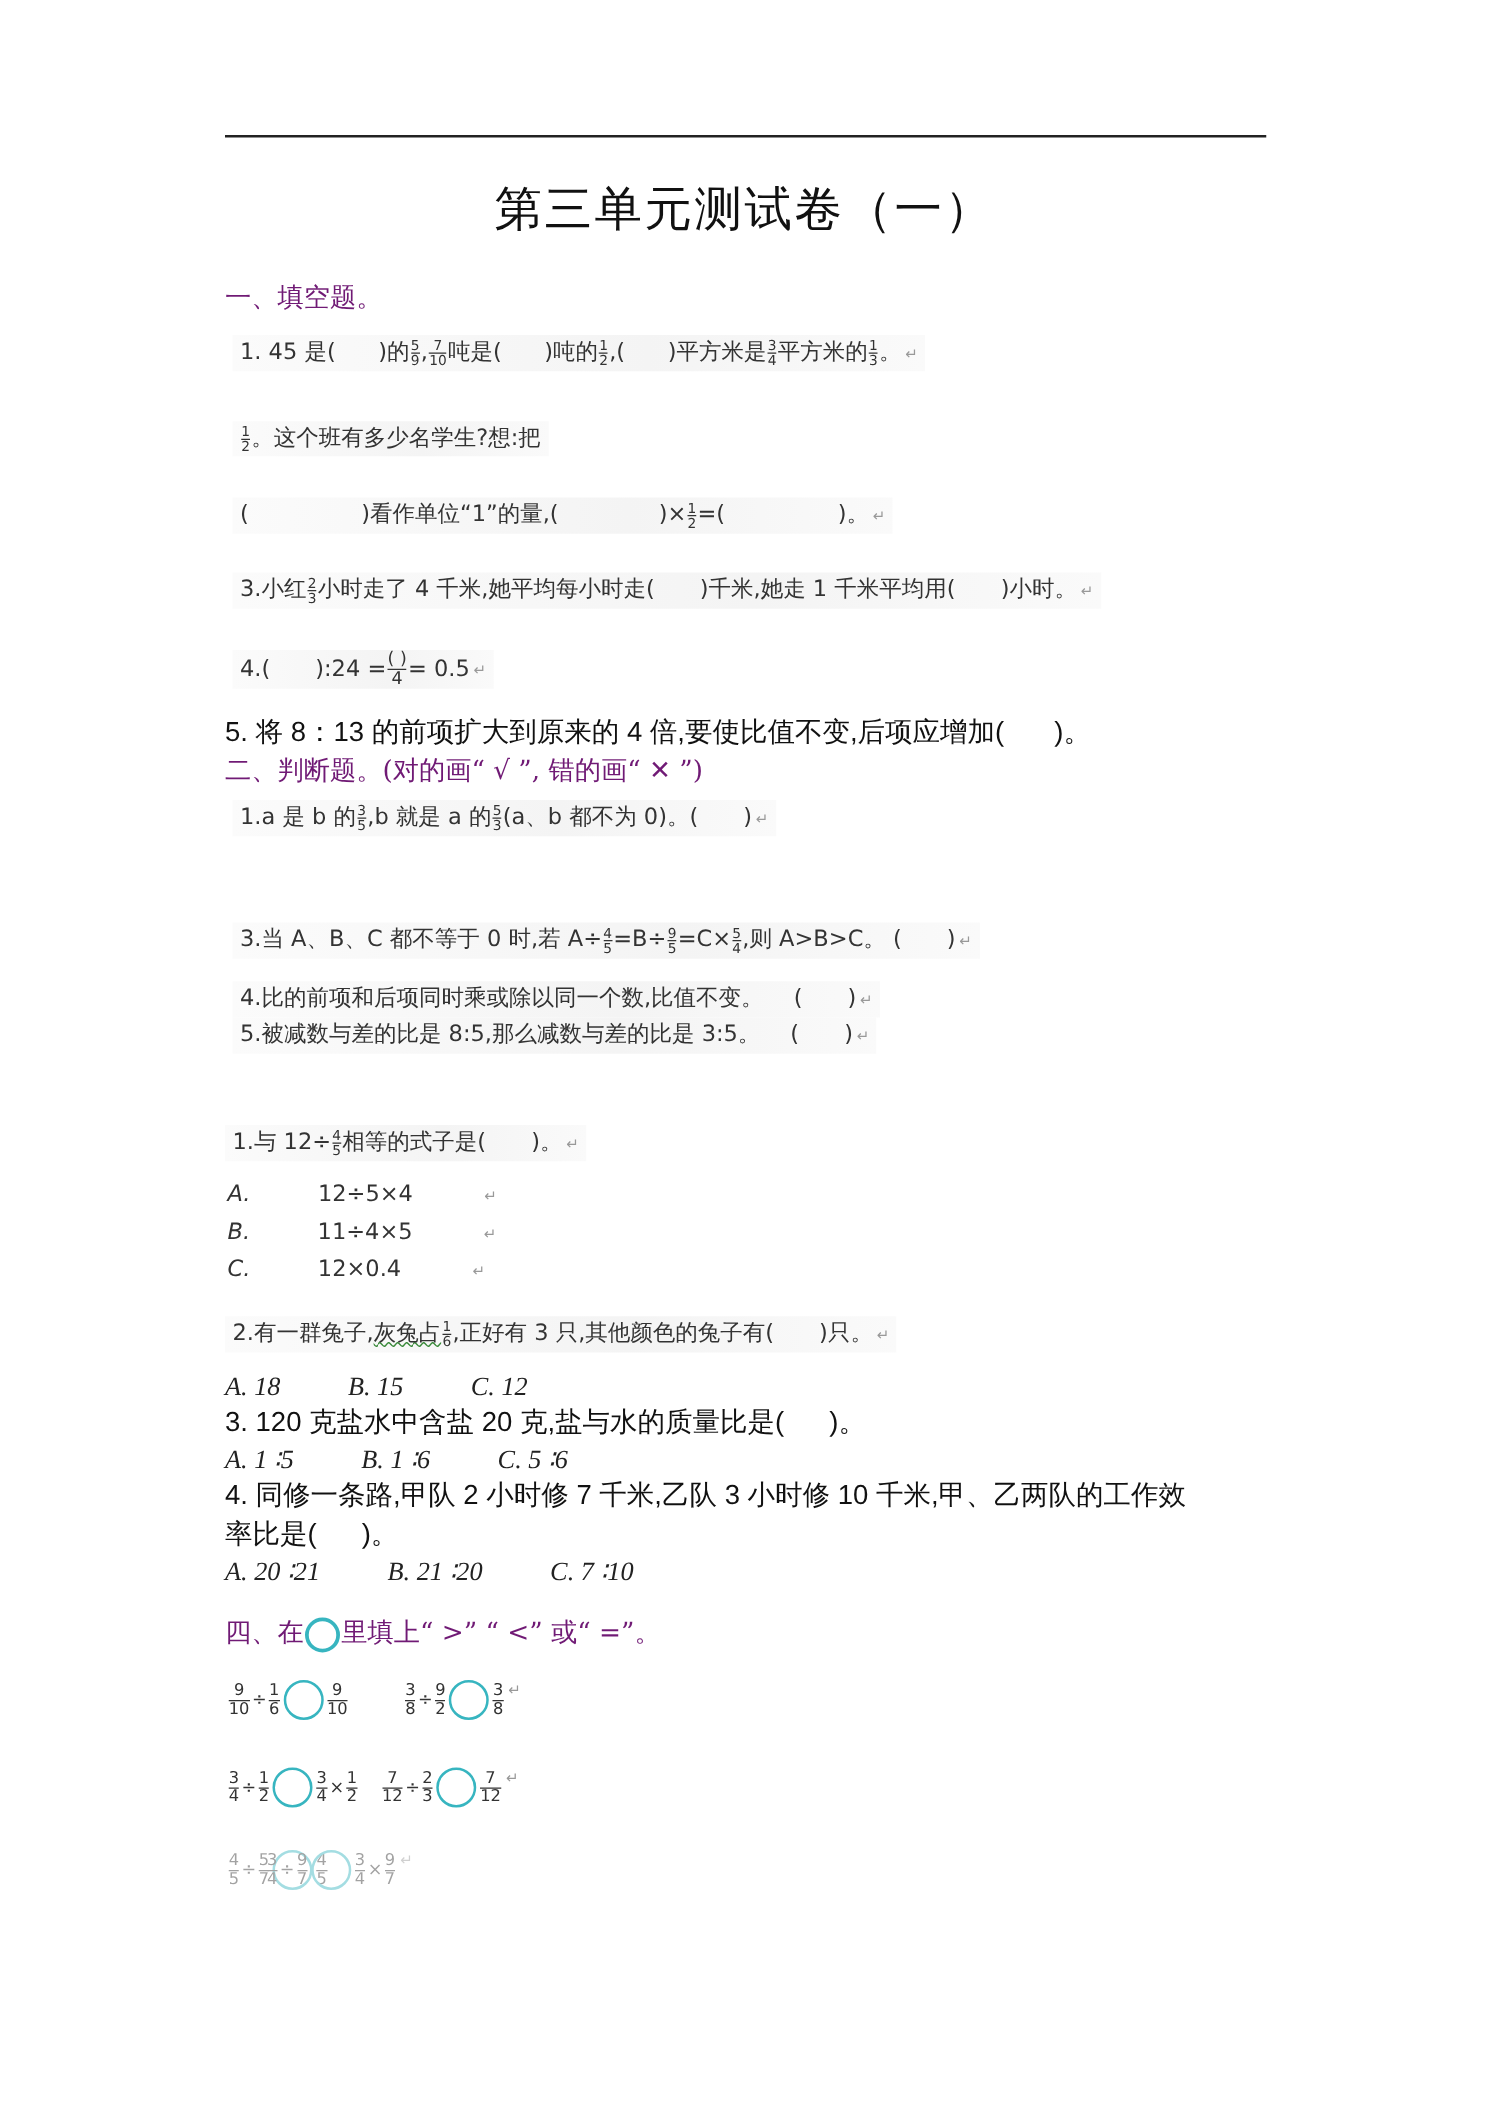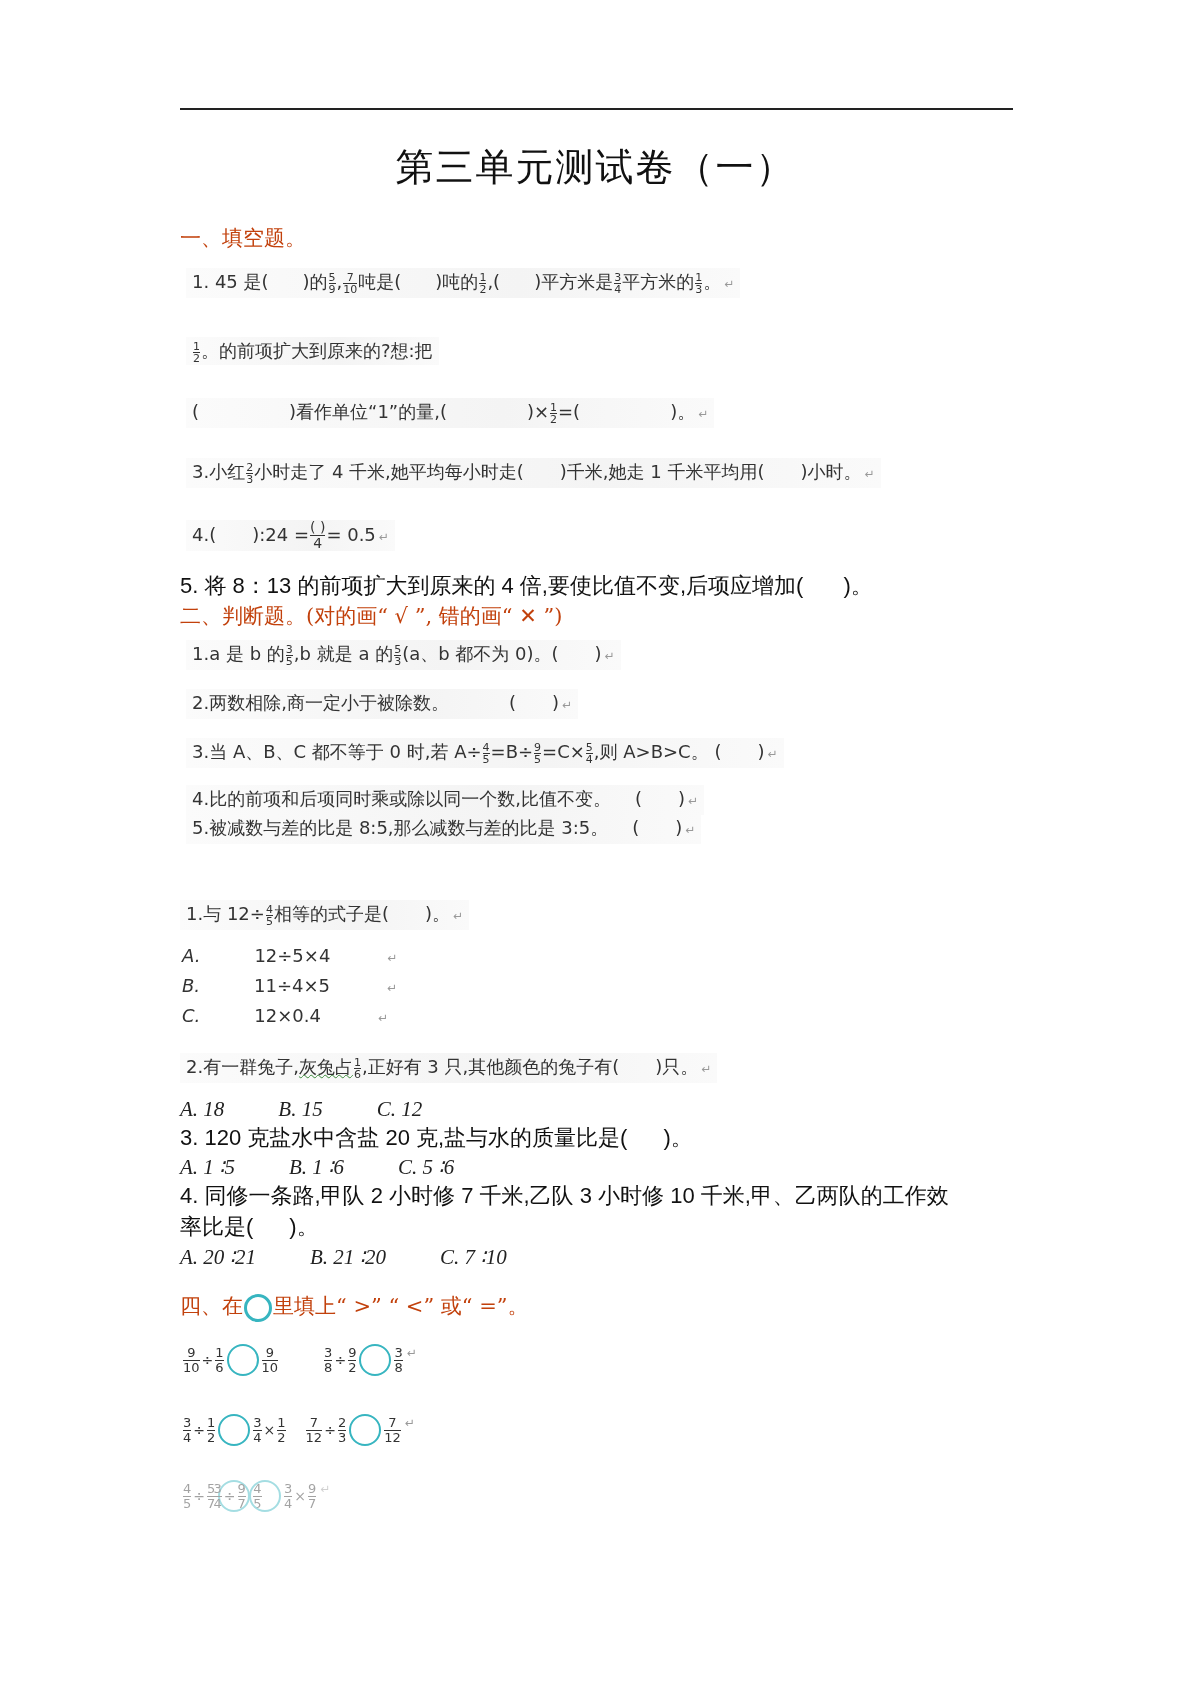--- a/index.html
+++ b/index.html
@@ -10,21 +10,21 @@
   }
   .page { position: absolute; left: 0; top: 0; width: 1097px; height: 1684px; }
   .rule { position: absolute; left: 180px; top: 108px; width: 833px; height: 0; border-top: 2px solid #222; }
   .title {
     position: absolute; left: 0; width: 1191px; top: 142px; text-align: center;
     font-size: 38px; font-weight: normal; letter-spacing: 2px;
     font-family: "DejaVu Serif", "Liberation Serif", serif;
   }
   .sec {
     position: absolute; left: 180px; font-size: 21px;
-    font-family: "DejaVu Serif", "Liberation Serif", serif; color: #c2410c;
+    font-family: "DejaVu Serif", "Liberation Serif", serif; color: #701a75;
     white-space: nowrap;
   }
   .q {
     position: absolute; left: 186px; font-size: 18px;
     font-family: "DejaVu Sans", "Liberation Sans", sans-serif; color: #333;
     white-space: nowrap; line-height: 28px;
   }
   .q.img { background: linear-gradient(90deg, #fbfbfb, #f4f4f4 60%, #fafafa); padding: 0 6px; }
   .qbig {
     position: absolute; left: 180px; font-size: 22px;
@@ -66,21 +66,21 @@
   <div class="rule"></div>
   <div class="title">第三单元测试卷（一）</div>
 
   <div class="sec" style="top:224px;">一、填空题。</div>
 
   <div class="q img" style="top:268px;">
     <span>1. 45 是(</span><span class="blank" style="width:34px"></span><span>)的</span><span class="frac"><span class="n">5</span><span class="d">9</span></span><span>,</span><span class="frac"><span class="n">7</span><span class="d">10</span></span><span>吨是(</span><span class="blank" style="width:34px"></span><span>)吨的</span><span class="frac"><span class="n">1</span><span class="d">2</span></span><span>,(</span><span class="blank" style="width:34px"></span><span>)平方米是</span><span class="frac"><span class="n">3</span><span class="d">4</span></span><span>平方米的</span><span class="frac"><span class="n">1</span><span class="d">3</span></span><span>。</span><span class="ret">↵</span>
   </div>
 
   <div class="q img" style="top:337px;">
-    <span class="frac"><span class="n">1</span><span class="d">2</span></span><span>。的前项扩大到原来的?想:把</span>
+    <span class="frac"><span class="n">1</span><span class="d">2</span></span><span>。这个班有多少名学生?想:把</span>
   </div>
   <div class="q img" style="top:398px;">
     <span>(</span><span class="blank" style="width:90px"></span><span>)看作单位“1”的量,(</span><span class="blank" style="width:80px"></span><span>)×</span><span class="frac"><span class="n">1</span><span class="d">2</span></span><span>=(</span><span class="blank" style="width:90px"></span><span>)。</span><span class="ret">↵</span>
   </div>
 
   <div class="q img" style="top:458px;">
     <span>3.小红</span><span class="frac"><span class="n">2</span><span class="d">3</span></span><span>小时走了 4 千米,她平均每小时走(</span><span class="blank" style="width:36px"></span><span>)千米,她走 1 千米平均用(</span><span class="blank" style="width:36px"></span><span>)小时。</span><span class="ret">↵</span>
   </div>
 
   <div class="q img" style="top:520px;">
@@ -90,23 +90,20 @@
   <div class="qbig" style="top:572px;">
     <span>5. 将 8：13 的前项扩大到原来的 4 倍,要使比值不变,后项应增加(</span><span class="blank" style="width:40px"></span><span>)。</span>
   </div>
 
   <div class="sec" style="top:602px;">二、判断题。(对的画“ √ ”, 错的画“ ✕ ”)</div>
 
   <div class="q img" style="top:640px;">
     <span>1.a 是 b 的</span><span class="frac"><span class="n">3</span><span class="d">5</span></span><span>,b 就是 a 的</span><span class="frac"><span class="n">5</span><span class="d">3</span></span><span>(a、b 都不为 0)。(</span><span class="blank" style="width:36px"></span><span>)</span><span class="ret">↵</span>
   </div>
 
-  <div class="q img" style="top:689px;">
-    <span>2.两数相除,商一定小于被除数。</span><span style="display:inline-block;width:60px"></span><span>(</span><span class="blank" style="width:36px"></span><span>)</span><span class="ret">↵</span>
-  </div>
 
   <div class="q img" style="top:738px;">
     <span>3.当 A、B、C 都不等于 0 时,若 A÷</span><span class="frac"><span class="n">4</span><span class="d">5</span></span><span>=B÷</span><span class="frac"><span class="n">9</span><span class="d">5</span></span><span>=C×</span><span class="frac"><span class="n">5</span><span class="d">4</span></span><span>,则 A&gt;B&gt;C。 (</span><span class="blank" style="width:36px"></span><span>)</span><span class="ret">↵</span>
   </div>
 
   <div class="q img" style="top:785px;text-align:right;">
     <span>4.比的前项和后项同时乘或除以同一个数,比值不变。</span><span style="display:inline-block;width:24px"></span><span>(</span><span class="blank" style="width:36px"></span><span>)</span><span class="ret">↵</span>
   </div>
 
   <div class="q img" style="top:814px;">

